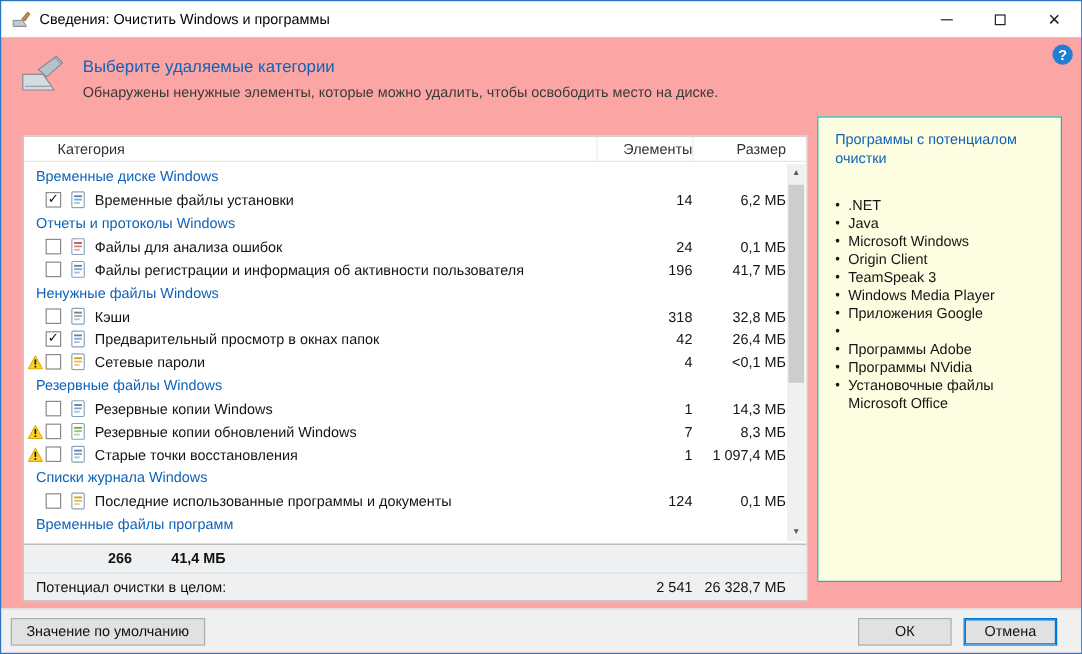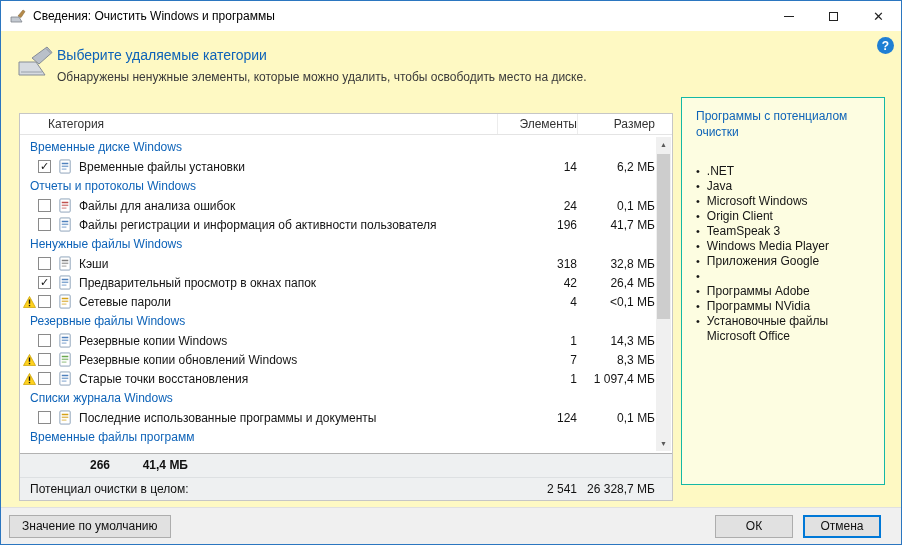--- a/index.html
+++ b/index.html
@@ -1,32 +1,32 @@
 <!DOCTYPE html>
 <html><head>
 <meta charset="utf-8">
 <style>
   * { box-sizing: border-box; margin: 0; padding: 0; }
   html,body { width:902px; height:545px; }
   body { font-family: "Liberation Sans", sans-serif; background:#fff; }
 
-  .window { width:902px; height:545px; background:#fef9c3; border:1px solid #2b76c0; position:relative; overflow:hidden; }
+  .window { width:902px; height:545px; background:#fca5a5; border:1px solid #2b76c0; position:relative; overflow:hidden; }
 
   
   .titlebar { height:30px; display:flex; align-items:center; background:#fff; }
   .app-icon { margin:0 7px 0 9px; display:flex; }
   .win-title { font-size:12px; color:#000; flex:1; white-space:nowrap; }
   .caption-btns { display:flex; height:100%; }
   .cap-btn { width:45px; height:100%; display:flex; align-items:center; justify-content:center; color:#222; font-size:12px; }
   .min-glyph { width:10px; height:1px; background:#222; display:inline-block; }
   .max-glyph { width:9px; height:9px; border:1px solid #222; display:inline-block; }
   .close-glyph { font-size:13px; line-height:13px; }
 
   
-  .header { position:absolute; left:16px; top:44px; display:flex; align-items:flex-start; }
+  .header { position:absolute; left:16px; top:44px; display:flex; gap:12px; align-items:flex-start; }
   .h-text { padding-top:2px; }
   .h-title { font-size:14px; color:#0e63b8; margin-bottom:7px; }
   .h-sub { font-size:12px; color:#3a3a3a; }
   .help-btn { position:absolute; right:7px; top:36px; width:17px; height:17px; border-radius:50%;
               background:#1f7fd4; color:#fff; font-size:12px; font-weight:bold;
               display:flex; align-items:center; justify-content:center; cursor:default; }
 
   
   .list-panel { position:absolute; left:18px; top:112px; width:654px; height:388px;
                 border:1px solid #c6c6c6; background:#fff; display:flex; flex-direction:column; }

